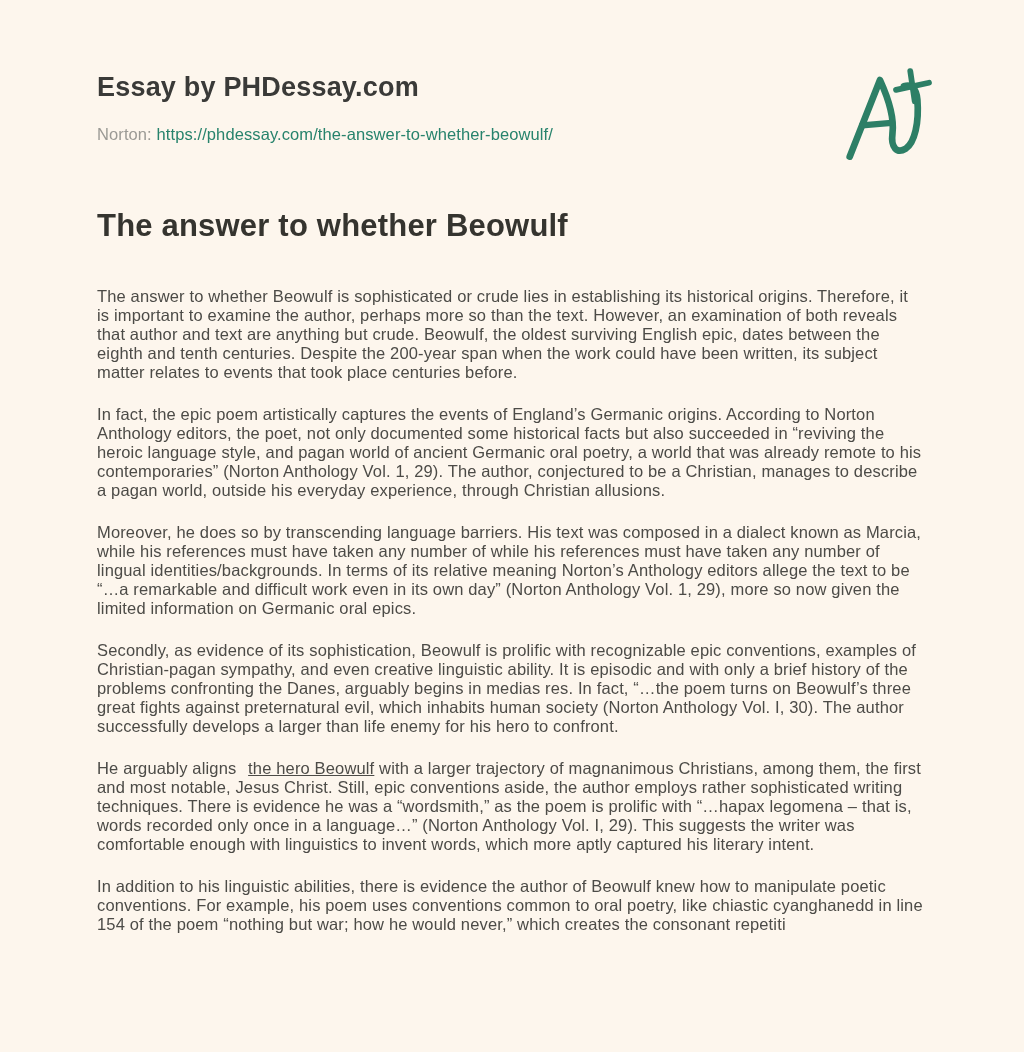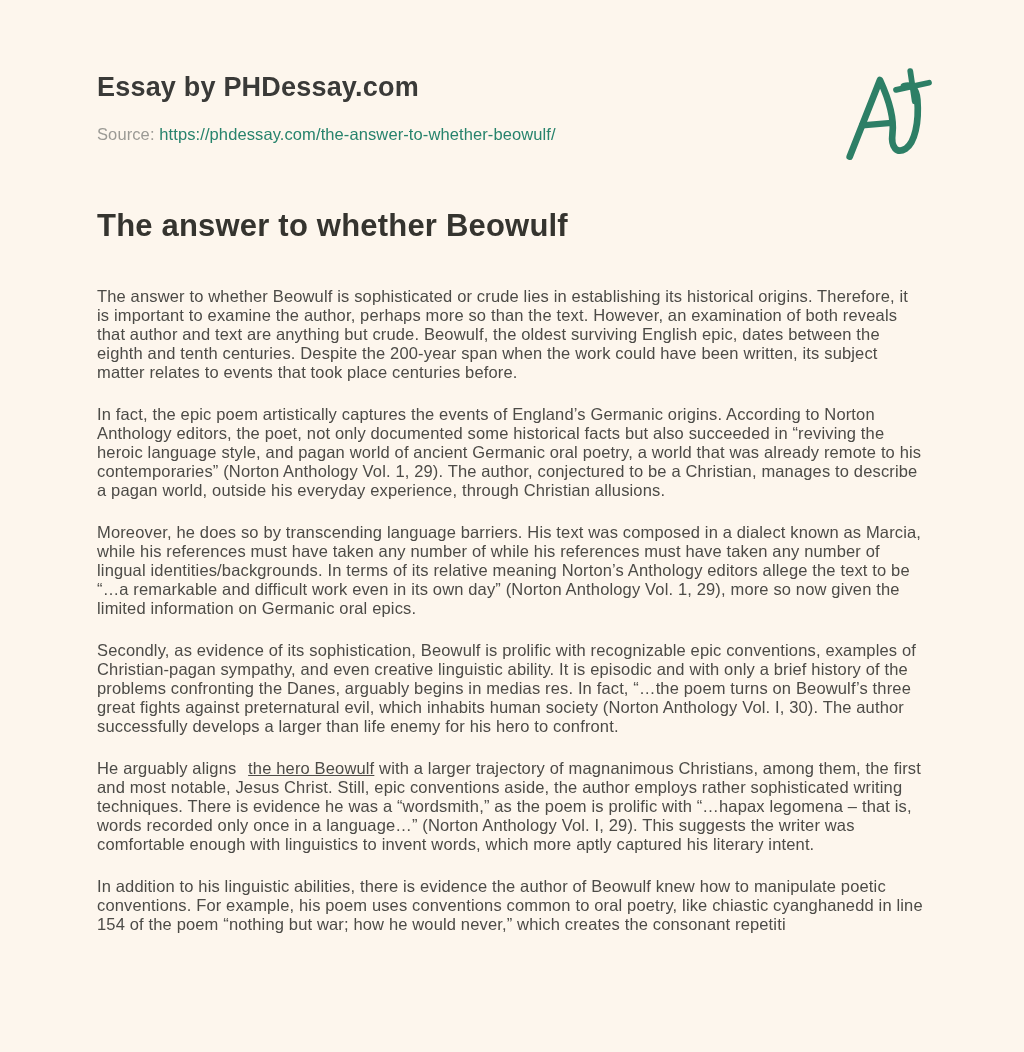--- a/index.html
+++ b/index.html
@@ -66,21 +66,21 @@
     margin-left: 7px;
   }
 </style>
 </head>
 <body>
 
 <div class="page">
 
   <header>
     <h1 class="site-title">Essay by PHDessay.com</h1>
-    <p class="source-line"><span>Source:</span> <a class="source-link">https://phdessay.com/the-answer-to-whether-beowulf/</a></p>
+    <p class="source-line"><span>Norton:</span> <a class="source-link">https://phdessay.com/the-answer-to-whether-beowulf/</a></p>
   </header>
 
   <div class="logo">
     <svg viewBox="0 0 100 110" fill="none" xmlns="http://www.w3.org/2000/svg">
       <path stroke-width="7.5" stroke-linecap="round" stroke-linejoin="round" d="M7 104 L41 18 C52 42 57 62 55 78 C53 94 60 101 70 95 C80 88 85 66 83 40 C82 28 77 22 68 25" stroke="#2d7f66"></path>
       <path stroke-width="7" stroke-linecap="round" d="M21 69 L54 66" stroke="#2d7f66"></path>
       <path stroke-width="6.5" stroke-linecap="round" d="M75 8 L80 42" stroke="#2d7f66"></path>
       <path stroke-width="6.5" stroke-linecap="round" d="M59 29 L96 21" stroke="#2d7f66"></path>
     </svg>
   </div>

